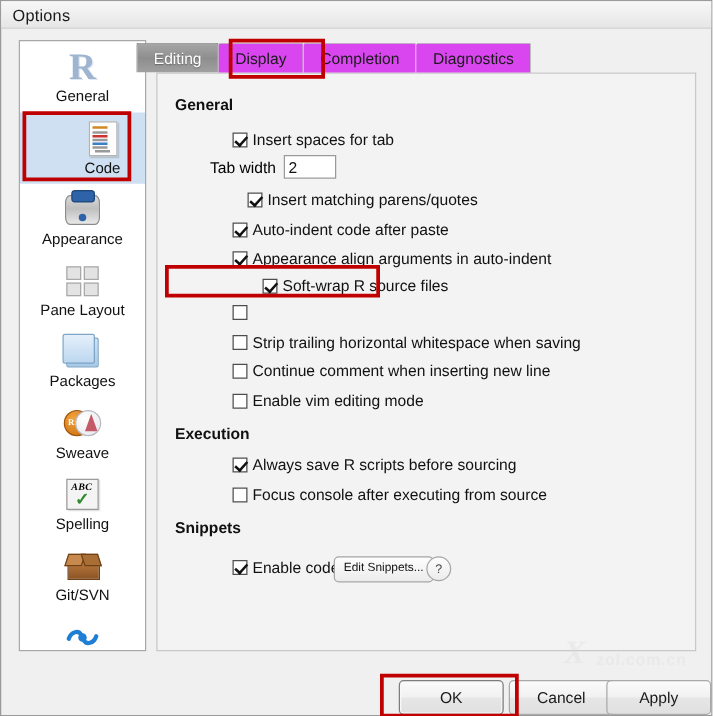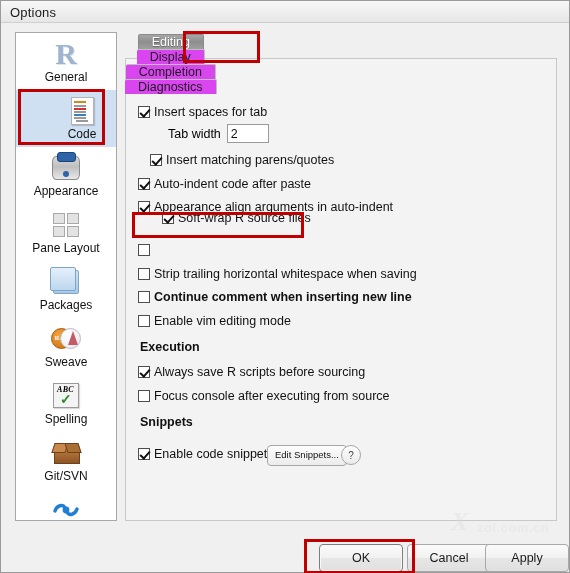--- a/index.html
+++ b/index.html
@@ -219,26 +219,25 @@
     position: absolute; left: 13px; top: 1px;
     width: 12px; height: 8px;
     background: #a96e33; border: 1px solid #6f4119;
     transform: skewX(18deg);
   }
   .ico-pub { width: 30px; height: 24px; position: relative; }
 
   
   #tabstrip {
     position: absolute;
-    left: 124px; top: 33px;
+    left: 108px; top: 33px;
     height: 26px;
     display: flex;
-    align-items: center;
+    align-items: flex-start;
     z-index: 5;
-    flex-direction: column;
   }
   .tab {
     height: 24px;
     min-width: 64px;
     padding: 0 13px;
     box-sizing: border-box;
     display: flex;
     align-items: center;
     justify-content: center;
     font-size: 12.5px;
@@ -279,20 +278,21 @@
   }
   .row {
     position: absolute;
     display: flex;
     align-items: center;
     height: 18px;
     font-size: 12.5px;
     color: #111;
     white-space: nowrap;
     cursor: default;
+    margin-left: 48px;
   }
   .cb {
     width: 12px; height: 12px;
     border: 1px solid #4d4d4d;
     background: #ffffff;
     box-sizing: border-box;
     margin-right: 4px;
     position: relative;
     flex: 0 0 auto;
   }
@@ -542,35 +542,35 @@
   <div class="row" style="left:137px; top:174px;">
     <span class="cb checked"></span>
     <span class="row-label">Auto-indent code after paste</span>
   </div>
 
   <div class="row" style="left:137px; top:197px;">
     <span class="cb checked"></span>
     <span class="row-label">Appearance align arguments in auto-indent</span>
   </div>
 
-  <div class="row" style="left:137px; top:208px;padding-left:24px;">
+  <div class="row" style="left:137px; top:219px;padding-left:24px;">
     <span class="cb checked"></span>
     <span class="row-label">Soft-wrap R source files</span>
   </div>
 
   <div class="row" style="left:137px; top:240px;">
     <span class="cb"></span>
   </div>
 
   <div class="row" style="left:137px; top:264px;">
     <span class="cb"></span>
     <span class="row-label">Strip trailing horizontal whitespace when saving</span>
   </div>
 
-  <div class="row" style="left:137px; top:287px;font-weight:bold;">
+  <div class="row" style="left:137px; top:287px;">
     <span class="cb"></span>
     <span class="row-label">Continue comment when inserting new line</span>
   </div>
 
   <div class="row" style="left:137px; top:311px;">
     <span class="cb"></span>
     <span class="row-label">Enable vim editing mode</span>
   </div>
 
   <div class="grp-title" style="left:139px; top:339px;">Execution</div>

